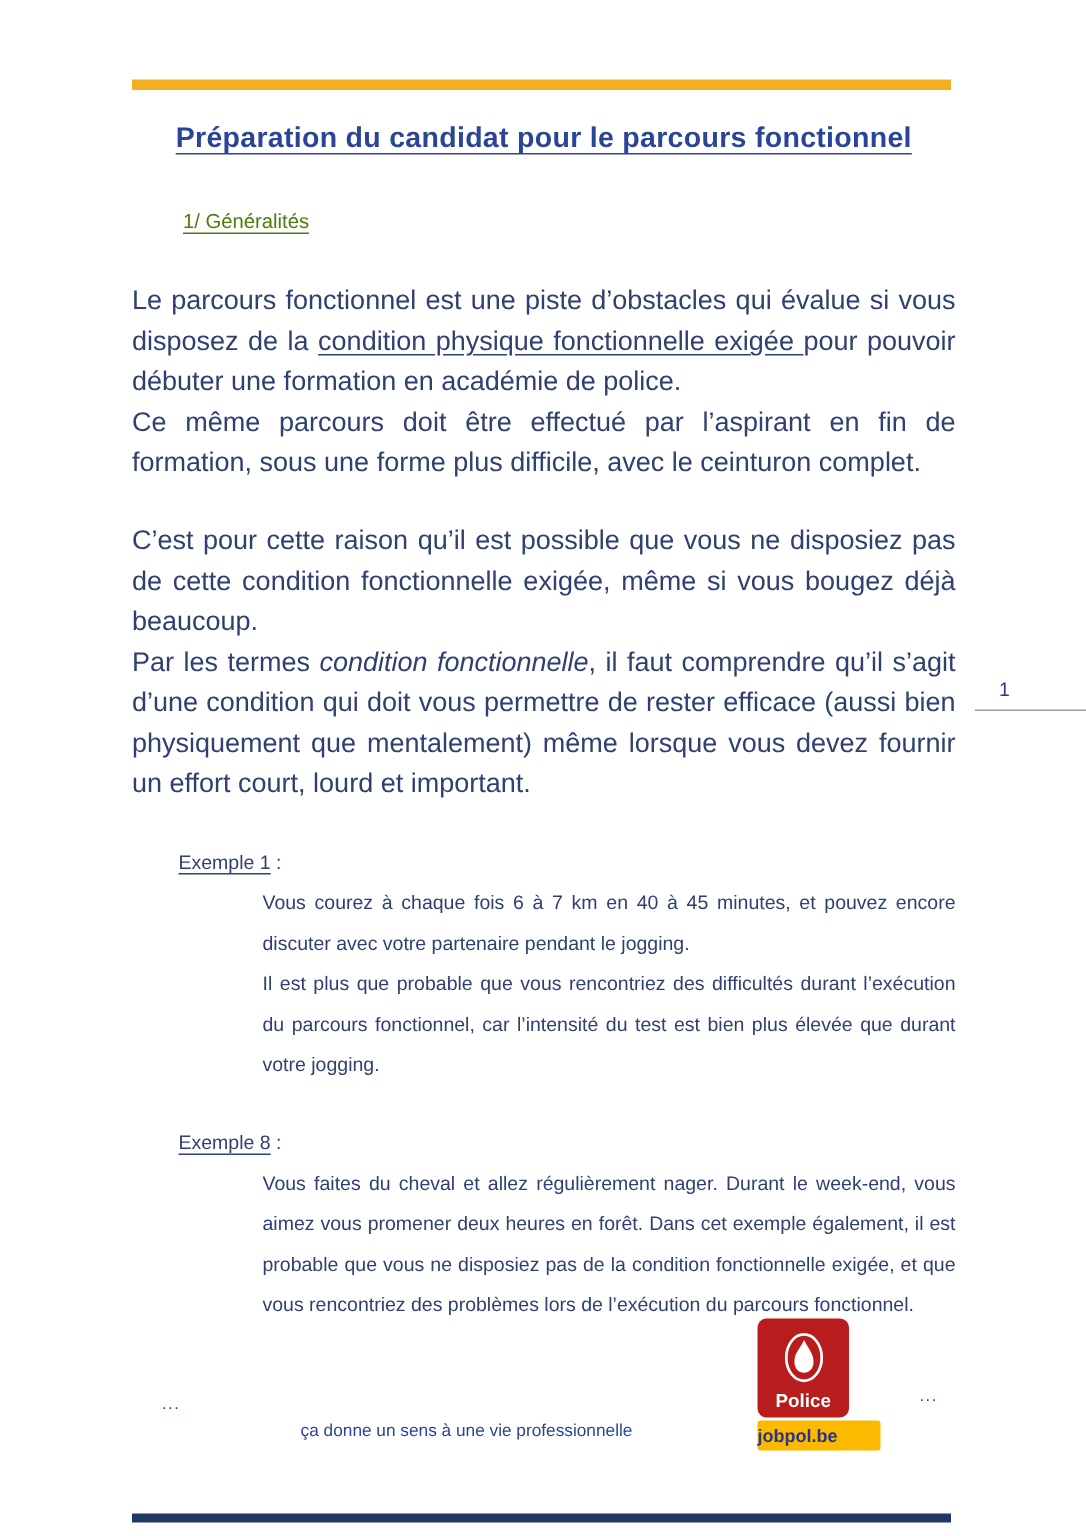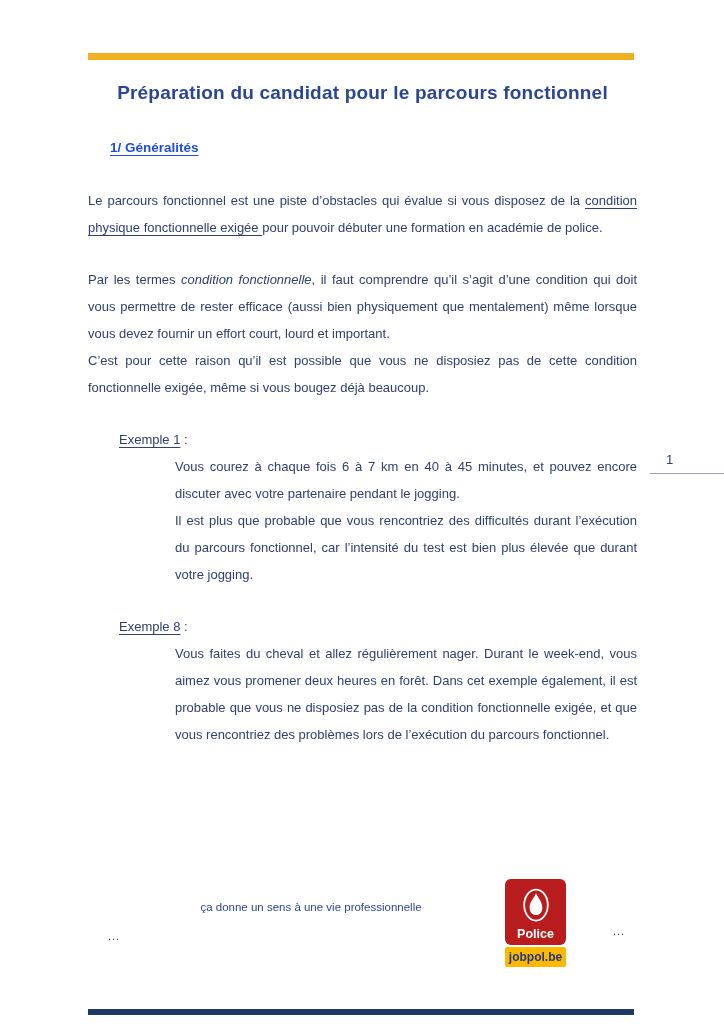--- a/index.html
+++ b/index.html
@@ -7,79 +7,80 @@
   .page {
     position:relative; width:724px; height:1024px; margin:0 auto;
     background:#ffffff; overflow:hidden;
     font-family:"Liberation Sans", sans-serif;
     color:#304071;
   }
   .top-bar { position:absolute; left:88px; top:53px; width:546px; height:7px; background:#F2B01E; }
   .content { position:absolute; left:88px; top:82px; width:549px; }
   .doc-title {
     font-size:19px; font-weight:bold; color:#2A4596; text-align:center;
-    text-underline-offset:4px; margin-bottom:36px;
+    text-decoration:underline; text-underline-offset:4px; margin-bottom:36px;
     letter-spacing:0.2px;
   }
   .section-heading {
-    font-size:13.5px; font-weight:bold; color:#1d4ed8;
+    font-size:13.5px; font-weight:normal; color:#4d7c0f;
     text-decoration:underline; text-underline-offset:3px;
-    margin-left:22px; margin-bottom:32px;
+    margin-left:34px; margin-bottom:32px;
   }
-  .body-text { font-size:13px; line-height:27px; text-align:justify; }
+  .body-text { font-size:18px; line-height:27px; text-align:justify; }
   .gap { height:25px; }
   .u { text-decoration:underline; text-underline-offset:3px; }
   .i { font-style:italic; }
   .example-label { font-size:13px; line-height:27px; margin-left:31px; margin-top:0; }
   .example-label .u { font-weight:normal; }
   .example-body { font-size:13px; line-height:27px; text-align:justify; margin-left:87px; }
   .page-number-block {
     position:absolute; right:0; top:452px; width:74px;
     border-bottom:1px solid #9aa0b5; padding:0 0 6px 16px;
     font-size:13px; color:#304071;
   }
   .footer-line1 { position:absolute; left:88px; top:918px; width:446px; text-align:center; font-size:11.5px; color:#2A4596; }
-  .footer-line2 { position:absolute; left:88px; top:901px; width:446px; text-align:center; font-size:11.5px; color:#2A4596; }
+  .footer-line2 { position:absolute; left:88px; top:948px; width:446px; text-align:center; font-size:11.5px; color:#2A4596; }
   .dots { position:absolute; font-size:11px; color:#304071; letter-spacing:1px; }
   .dots-left { left:108px; top:930px; }
   .dots-right { left:613px; top:925px; }
   .logo { position:absolute; left:505px; top:879px; width:61px; }
   .logo-blue {
     width:61px; height:66px; background:#b91c1c; border-radius:6px;
     display:flex; flex-direction:column; align-items:center; justify-content:flex-end;
     padding-bottom:4px; margin-bottom:2px;
   }
   .logo-blue svg { display:block; margin-bottom:1px; }
   .logo-police { color:#ffffff; font-size:12.5px; font-weight:bold; line-height:14px; }
   .logo-yellow {
-    width:61px; height:20px; background:#FBB900; border-radius:2px;
-    text-align:center; font-size:12px; font-weight:bold; color:#27358C; line-height:20px;
+    width:82px; height:20px; background:#FBB900; border-radius:2px;
+    text-align:left; font-size:12px; font-weight:bold; color:#27358C; line-height:20px;
   }
   .bottom-bar { position:absolute; left:88px; top:1009px; width:546px; height:6px; background:#1F3864; }
 </style>
 </head>
 <body>
 
 <div class="page">
 
   <div class="top-bar"></div>
 
   <div class="content">
     <h1 class="doc-title">Préparation du candidat pour le parcours fonctionnel</h1>
 
     <h2 class="section-heading">1/ Généralités</h2>
 
     <p class="body-text"><span>Le parcours fonctionnel est une piste d’obstacles qui évalue si vous disposez de la </span><span class="u">condition physique fonctionnelle exigée </span><span>pour pouvoir débuter une formation en académie de police.</span></p>
 
+    <p class="body-text">Ce même parcours doit être effectué par l’aspirant en fin de formation, sous une forme plus difficile, avec le ceinturon complet.</p>
 
     <div class="gap"></div>
 
+    <p class="body-text">C’est pour cette raison qu’il est possible que vous ne disposiez pas de cette condition fonctionnelle exigée, même si vous bougez déjà beaucoup.</p>
+
     <p class="body-text"><span>Par les termes </span><span class="i">condition fonctionnelle</span><span>, il faut comprendre qu’il s’agit d’une condition qui doit vous permettre de rester efficace (aussi bien physiquement que mentalement) même lorsque vous devez fournir un effort court, lourd et important.</span></p>
-
-    <p class="body-text">C’est pour cette raison qu’il est possible que vous ne disposiez pas de cette condition fonctionnelle exigée, même si vous bougez déjà beaucoup.</p>
 
     <div class="gap"></div>
 
     <p class="example-label"><span class="u">Exemple 1</span><span> :</span></p>
     <p class="example-body">Vous courez à chaque fois 6 à 7 km en 40 à 45 minutes, et pouvez encore discuter avec votre partenaire pendant le jogging.</p>
     <p class="example-body">Il est plus que probable que vous rencontriez des difficultés durant l’exécution du parcours fonctionnel, car l’intensité du test est bien plus élevée que durant votre jogging.</p>
 
     <div class="gap"></div>
 
     <p class="example-label"><span class="u">Exemple 8</span><span> :</span></p>

